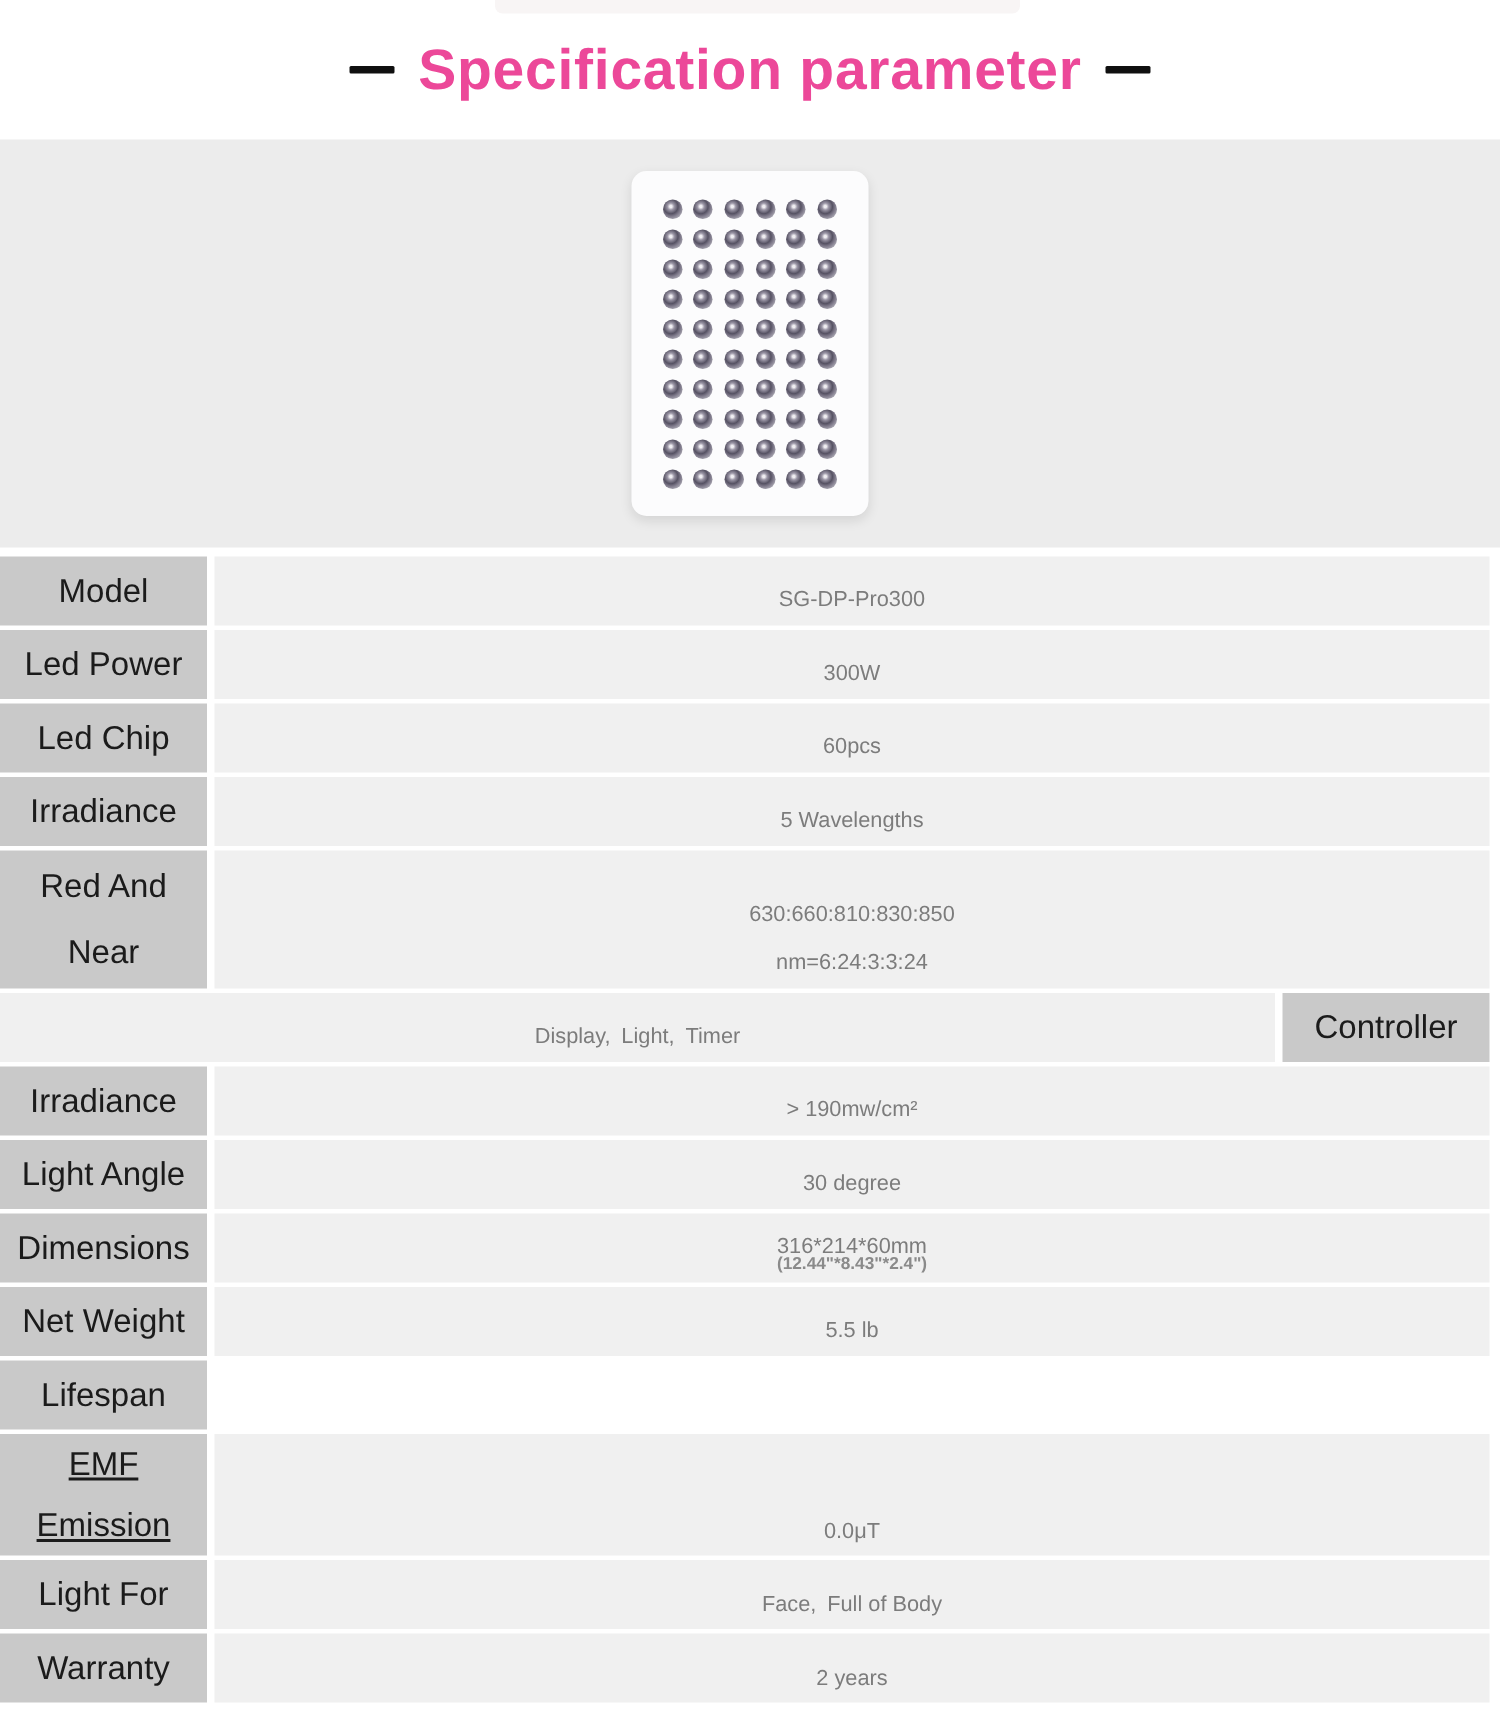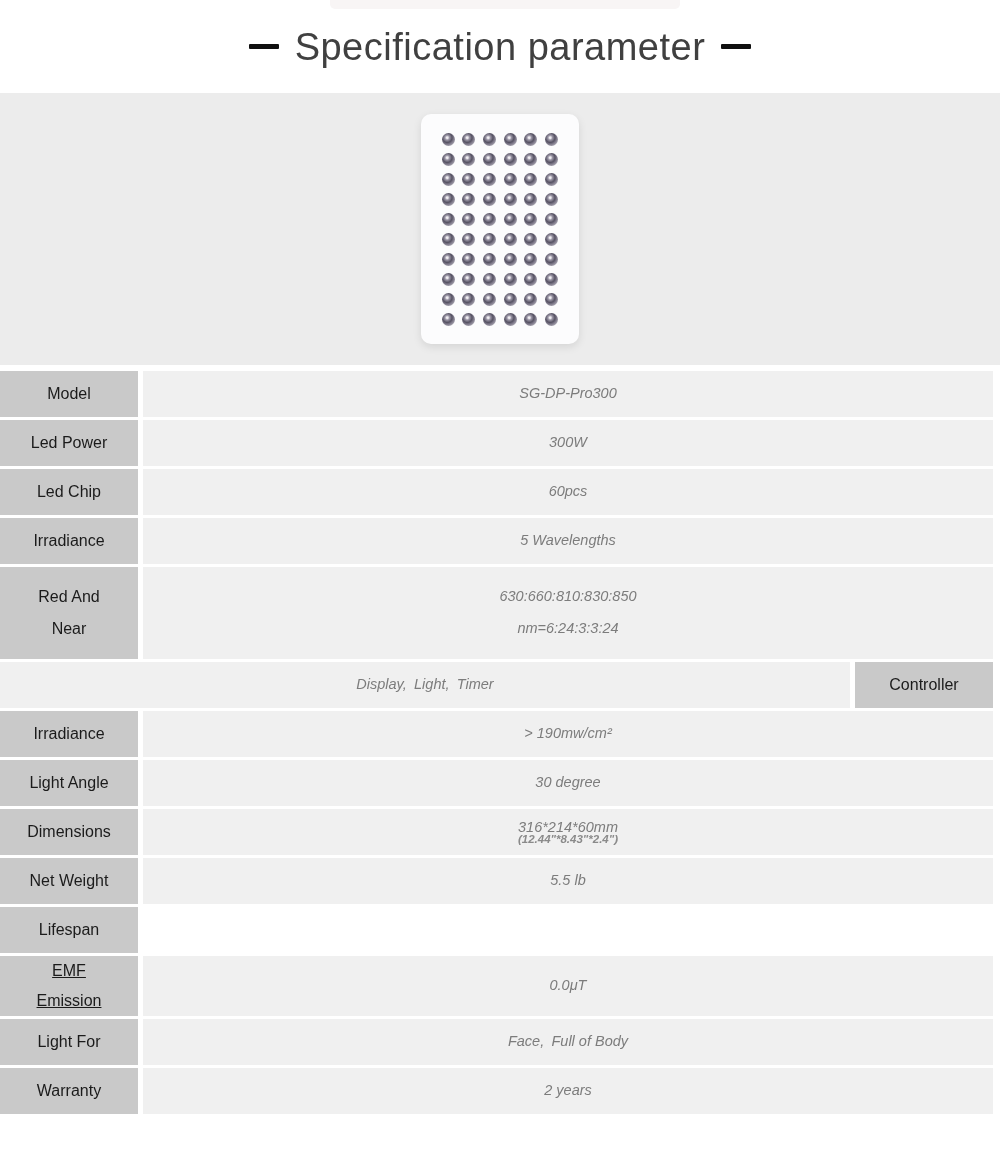--- a/index.html
+++ b/index.html
@@ -19,21 +19,21 @@
 
   
   .header {
     height: 93px; display: flex; align-items: center; justify-content: center;
   }
   .dash {
     display: inline-block; width: 30px; height: 5px; background: #101010;
     border-radius: 1px; margin: 0 16px;
   }
   .title {
-    font-size: 38px; font-weight: 400; color: #404040; letter-spacing: 0.5px;
+    font-size: 38px; font-weight: 700; color: #ec4899; letter-spacing: 0.5px;
     line-height: 1;
   }
 
   
   .hero {
     height: 272px; background: #ececec;
     display: flex; align-items: center; justify-content: center;
   }
   .panel {
     width: 158px; height: 230px; background: #fcfcfd;
@@ -56,28 +56,27 @@
   
   .spec-table {
     margin-top: 6px; padding-right: 7px;
     display: flex; flex-direction: column; gap: 3px;
   }
   .row { display: flex; gap: 5px; min-height: 46px; }
   .cell { display: flex; }
   .label {
     width: 138px; flex: none; background: #c9c9c9;
     align-items: center; justify-content: center; text-align: center;
-    font-size: 16px; color: #1b1b1b; line-height: 2em;
+    font-size: 22px; color: #1b1b1b; line-height: 2em;
     white-space: pre-line;
   }
   .value {
     flex: 1; background: #f0f0f0;
-    flex-direction: column; align-items: center; justify-content: center;
+    flex-direction: column; align-items: center; justify-content: flex-end;
     text-align: center;
-    font-style: italic;
   }
   .value-main {
     font-size: 14.5px; color: #7c7c7c; line-height: 2.2;
     white-space: pre-line;
   }
   .value-sub {
     font-size: 11.5px; font-weight: 700; color: #8a8a8a; line-height: 1.2;
     margin-top: -6px; padding-bottom: 4px;
   }
   .row--red-and-near { min-height: 92px; }

